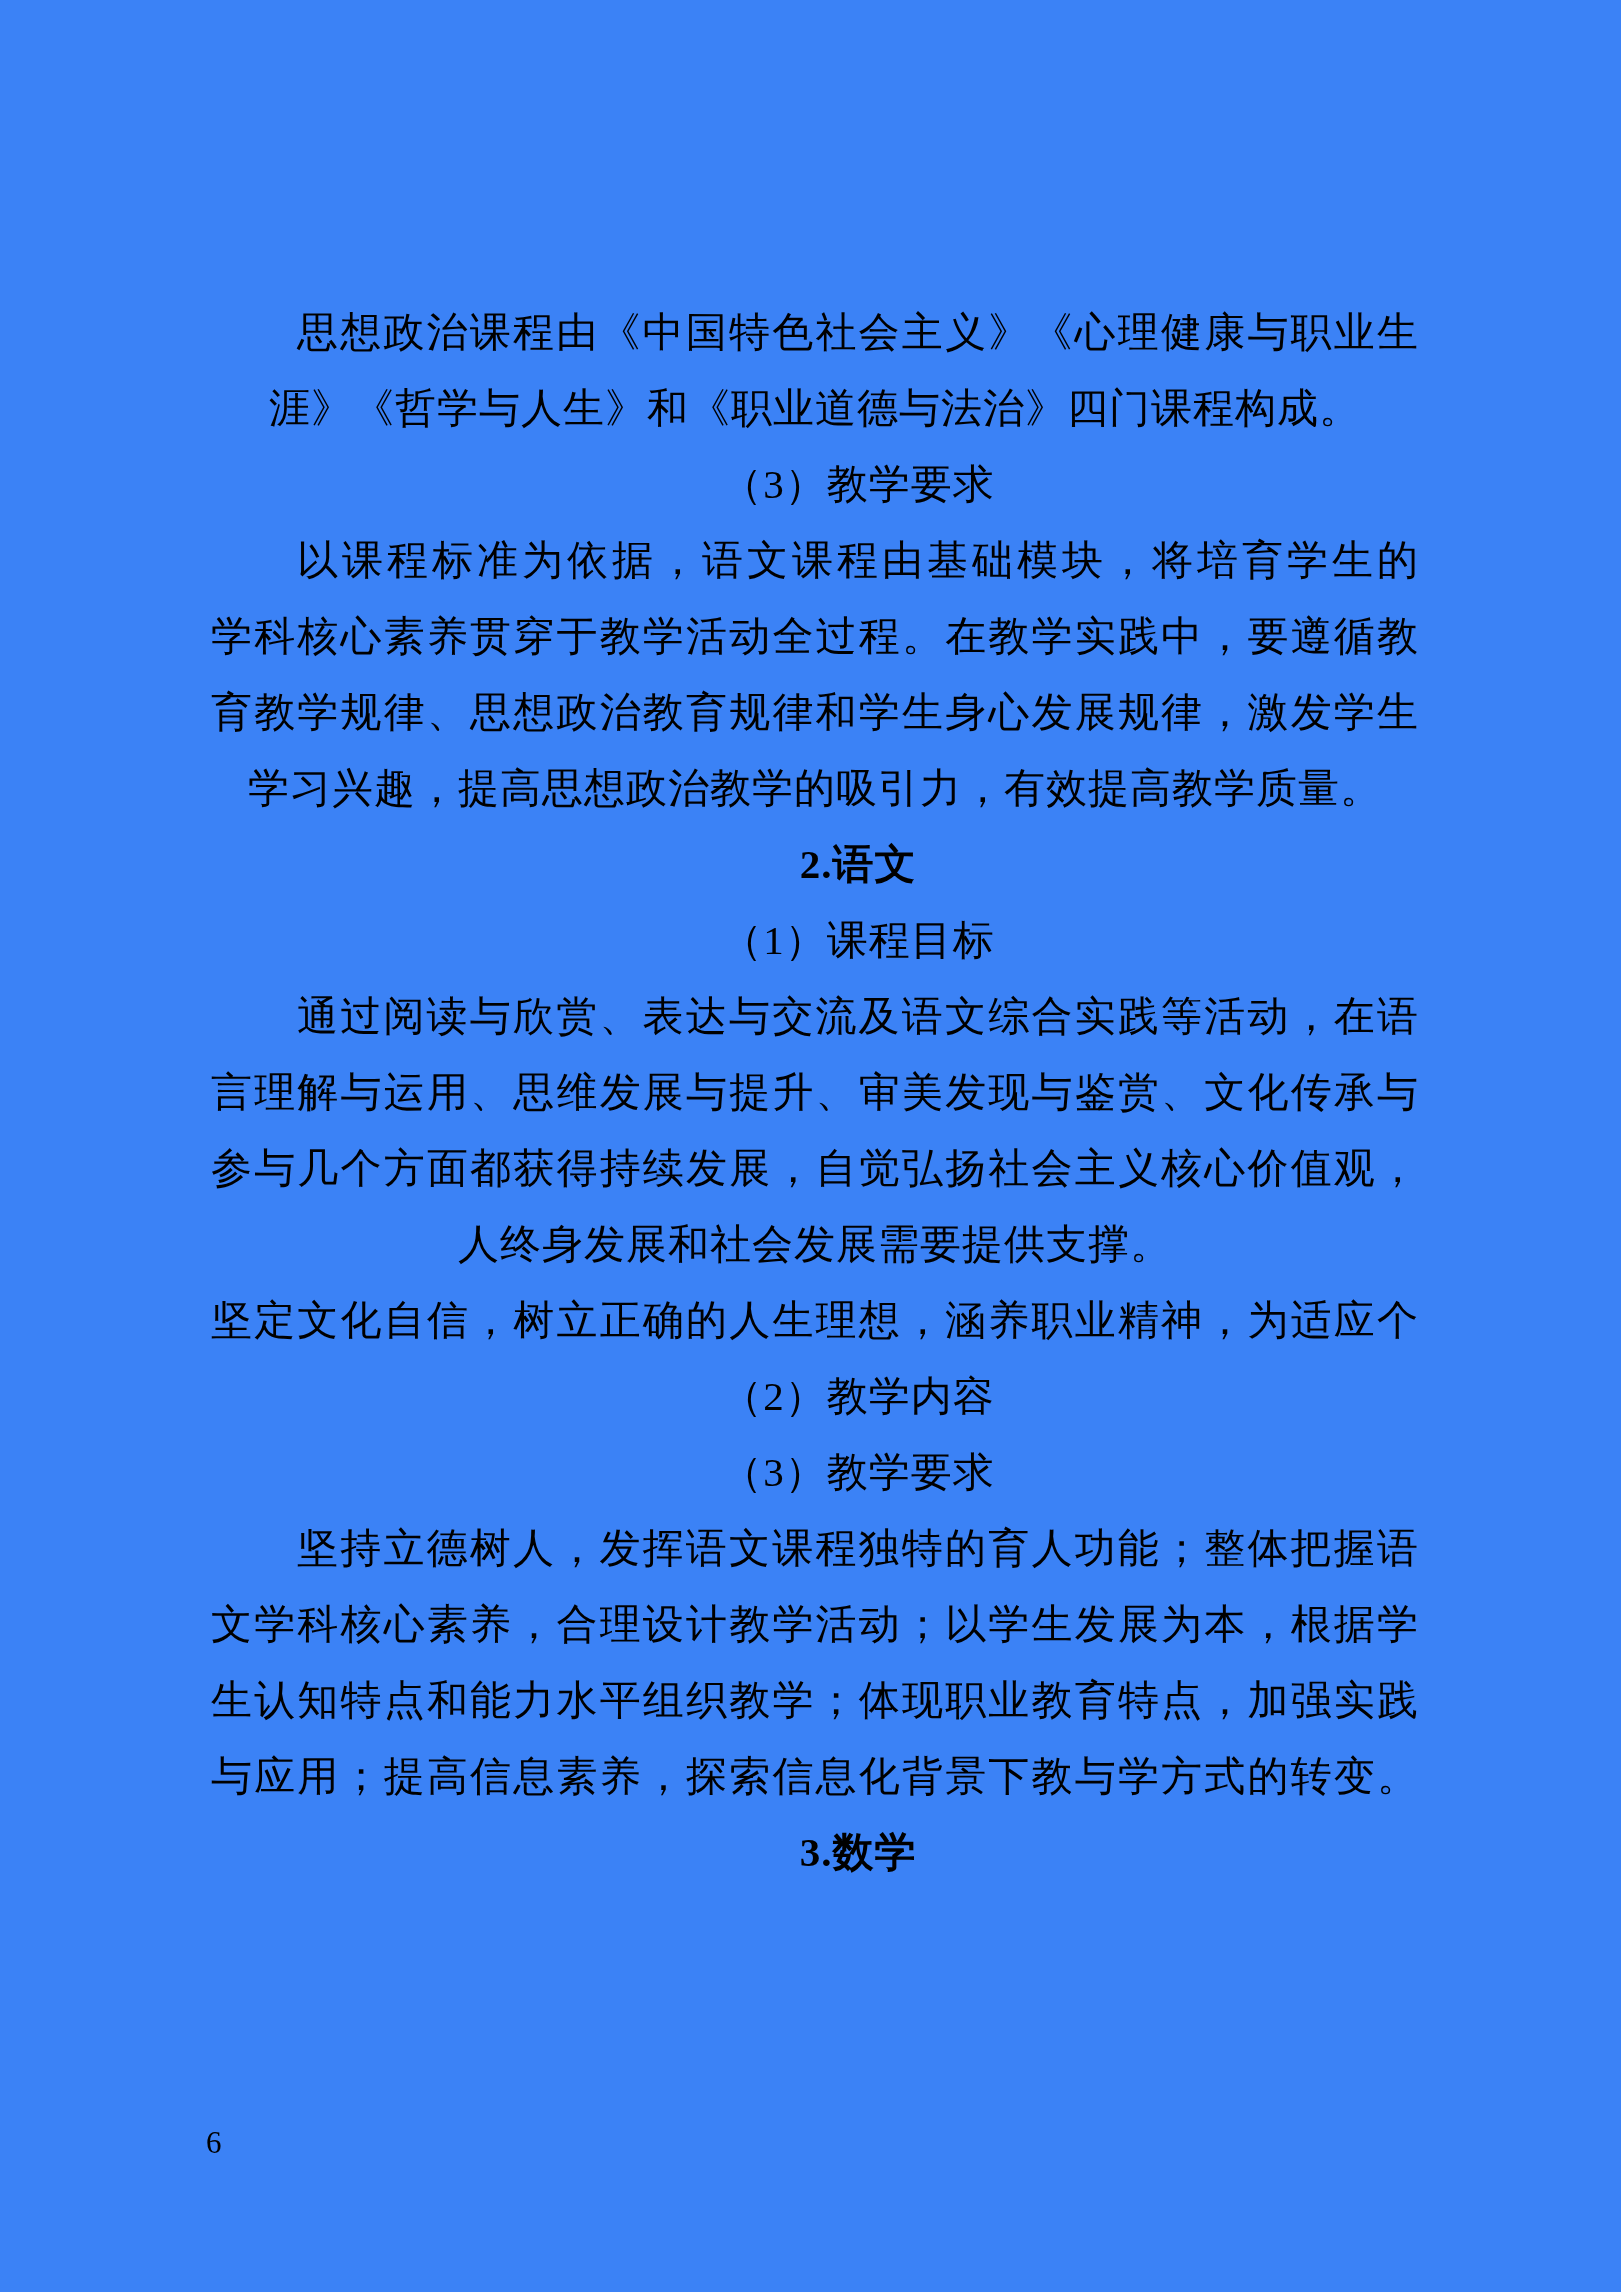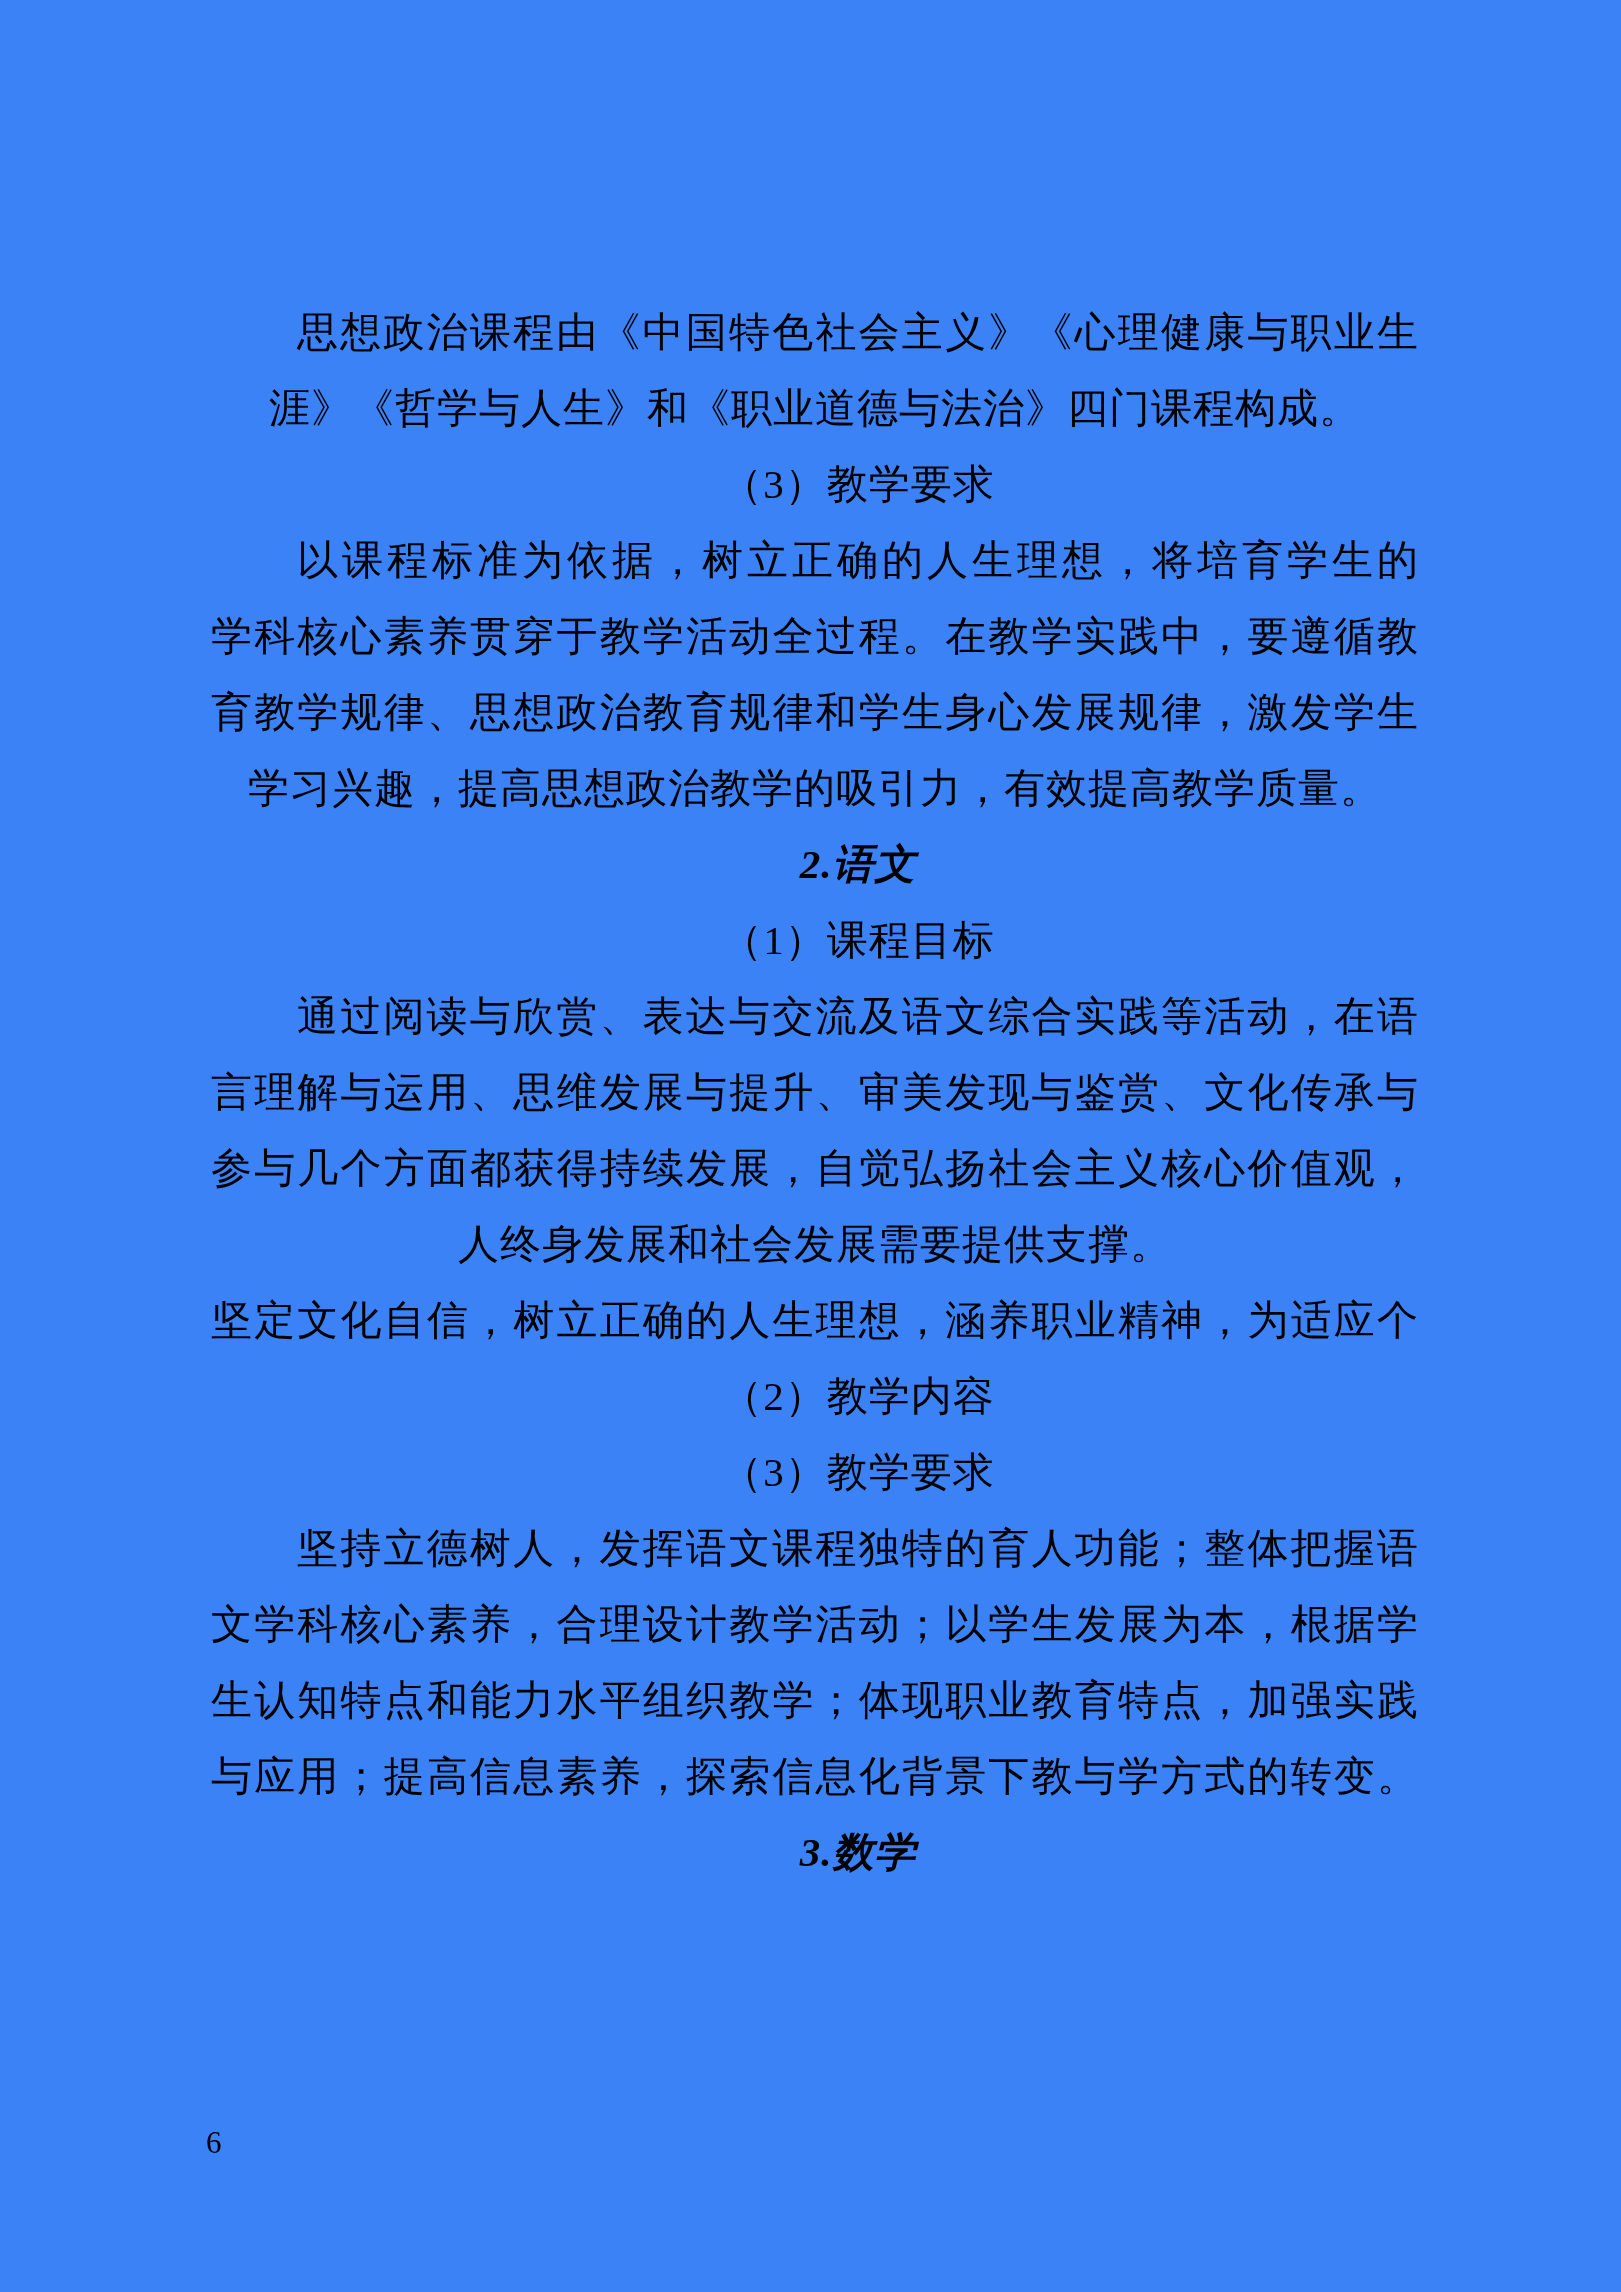--- a/index.html
+++ b/index.html
@@ -40,41 +40,40 @@
   .line.indent {
     padding-left: 86px;
   }
   .line.justify {
     text-align: justify;
     text-justify: inter-character;
     text-align-last: justify;
   }
   .line.bold {
     font-weight: bold;
-    font-style: italic;
   }
   .page-number {
     position: absolute;
     left: 206px;
     top: 2125px;
     font-size: 31px;
     line-height: 35px;
     color: #000000;
   }
 </style>
 </head>
 <body>
 
 <div class="page">
 
   <main class="text-block">
     <div class="line indent justify">思想政治课程由《中国特色社会主义》《心理健康与职业生</div>
     <div class="line">涯》《哲学与人生》和《职业道德与法治》四门课程构成。</div>
     <div class="line indent">（3）教学要求</div>
-    <div class="line indent justify">以课程标准为依据，树立正确的人生理想，将培育学生的</div>
+    <div class="line indent justify">以课程标准为依据，语文课程由基础模块，将培育学生的</div>
     <div class="line justify">学科核心素养贯穿于教学活动全过程。在教学实践中，要遵循教</div>
     <div class="line justify">育教学规律、思想政治教育规律和学生身心发展规律，激发学生</div>
     <div class="line">学习兴趣，提高思想政治教学的吸引力，有效提高教学质量。</div>
     <div class="line indent bold">2.语文</div>
     <div class="line indent">（1）课程目标</div>
     <div class="line indent justify">通过阅读与欣赏、表达与交流及语文综合实践等活动，在语</div>
     <div class="line justify">言理解与运用、思维发展与提升、审美发现与鉴赏、文化传承与</div>
     <div class="line justify">参与几个方面都获得持续发展，自觉弘扬社会主义核心价值观，</div>
     <div class="line">人终身发展和社会发展需要提供支撑。</div>
     <div class="line justify">坚定文化自信，树立正确的人生理想，涵养职业精神，为适应个</div>

